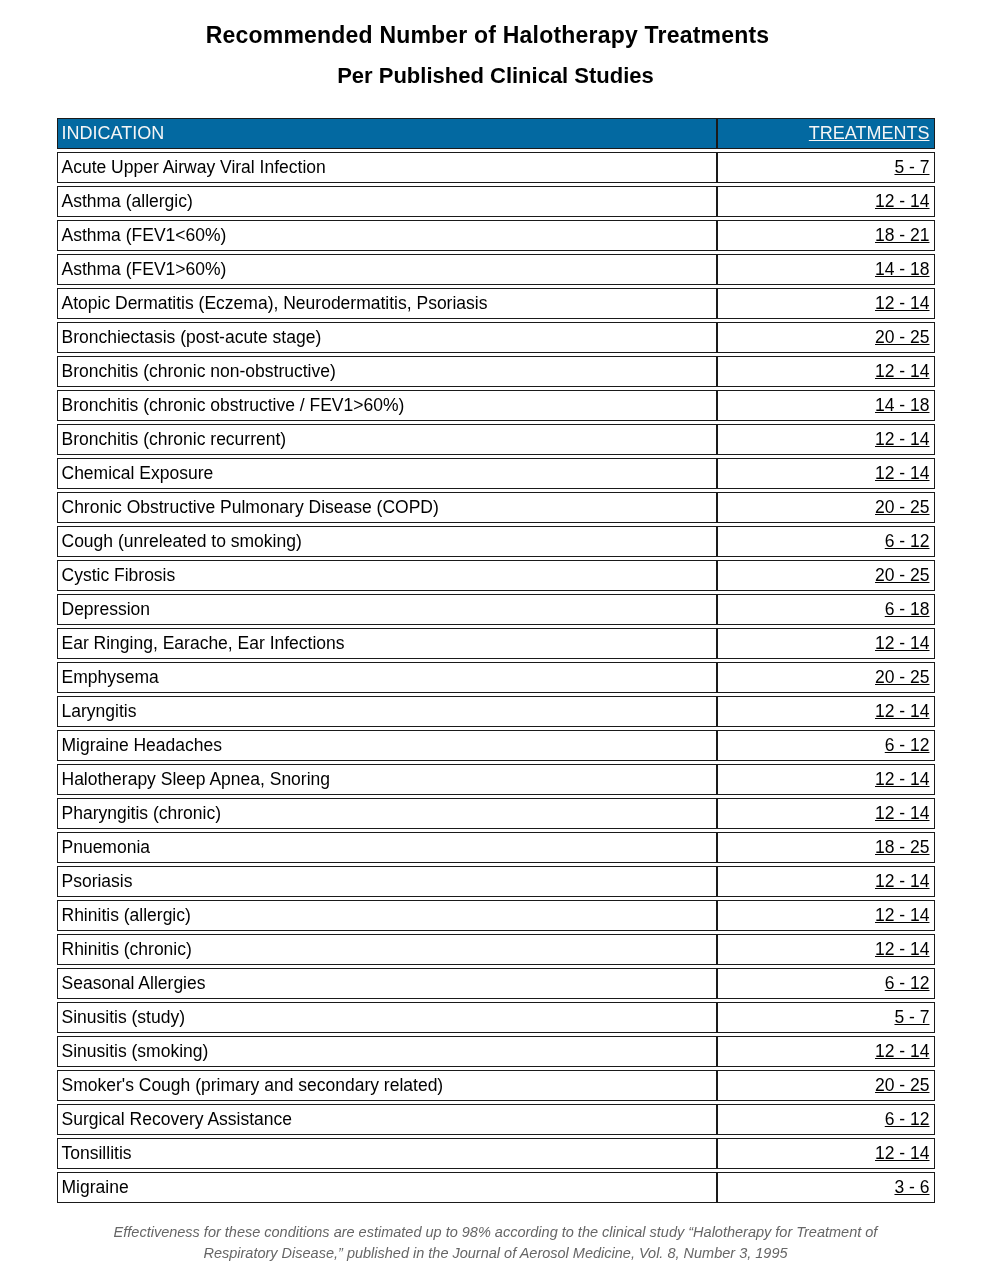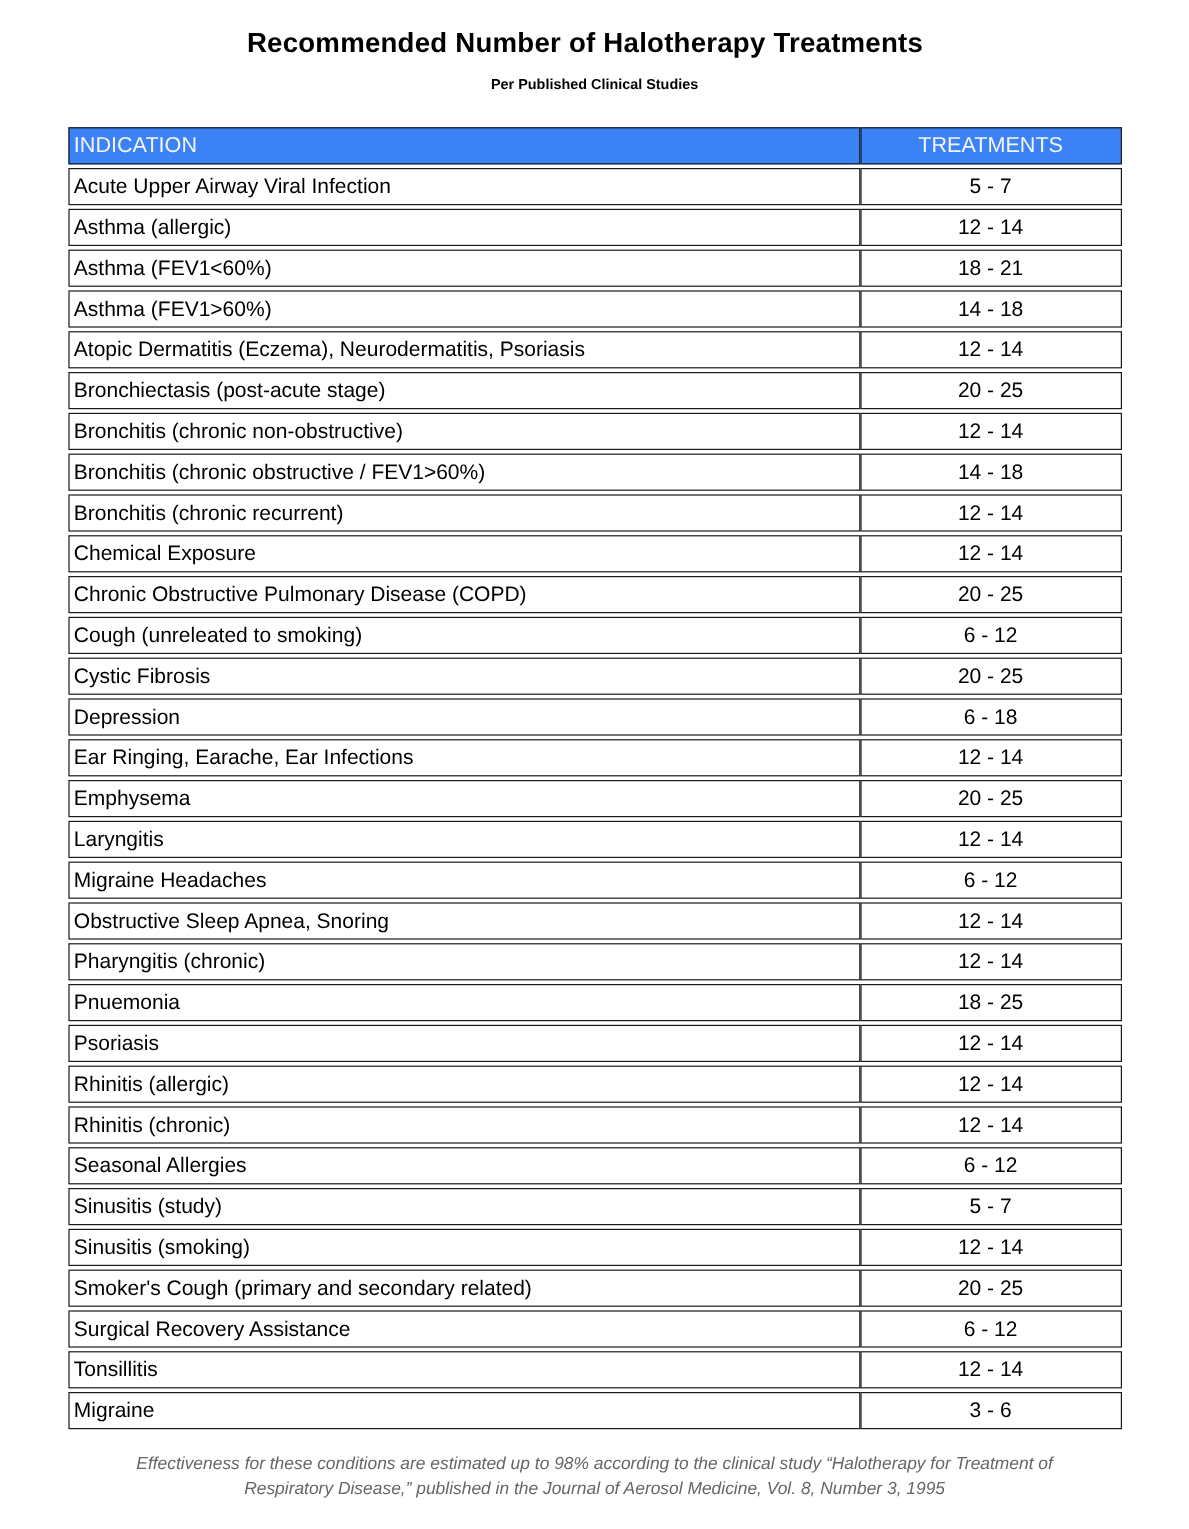--- a/index.html
+++ b/index.html
@@ -18,21 +18,21 @@
   }
   .title {
     text-align: center;
     font-size: 23px;
     font-weight: bold;
     margin: 0 16px 14px 0;
     letter-spacing: 0.2px;
   }
   .subtitle {
     text-align: center;
-    font-size: 12px;
+    font-size: 22px;
     font-weight: bold;
     margin: 0 0 26px 0;
   }
   table.tx {
     width: 878px;
     margin: 0 auto;
     border-collapse: separate;
     border-spacing: 0 3px;
     table-layout: fixed;
   }
@@ -41,31 +41,32 @@
   table.tx th, table.tx td {
     border: 1px solid #1a1a1a;
     font-size: 17.5px;
     height: 27px;
     padding: 1px 4px;
     vertical-align: middle;
     overflow: hidden;
     white-space: nowrap;
   }
   table.tx th {
-    background: #3b82f6;
+    background: #0369a1;
     color: #f5f5f5;
     font-weight: normal;
     font-size: 18px;
   }
   .col-indication {
     text-align: left;
     padding-left: 46px;
   }
   .col-treatments {
-    text-align: center;
+    text-align: right;
+    text-decoration: underline;
   }
   td.col-treatments {
     border-left: 1px solid #1a1a1a;
   }
   .footnote {
     width: 820px;
     margin: 16px auto 0 auto;
     text-align: center;
     font-style: italic;
     color: #666666;
@@ -160,21 +161,21 @@
         </tr>
         <tr>
           <td class="col-indication">Laryngitis</td>
           <td class="col-treatments">12 - 14</td>
         </tr>
         <tr>
           <td class="col-indication">Migraine Headaches</td>
           <td class="col-treatments">6 - 12</td>
         </tr>
         <tr>
-          <td class="col-indication">Obstructive Sleep Apnea, Snoring</td>
+          <td class="col-indication">Halotherapy Sleep Apnea, Snoring</td>
           <td class="col-treatments">12 - 14</td>
         </tr>
         <tr>
           <td class="col-indication">Pharyngitis (chronic)</td>
           <td class="col-treatments">12 - 14</td>
         </tr>
         <tr>
           <td class="col-indication">Pnuemonia</td>
           <td class="col-treatments">18 - 25</td>
         </tr>

